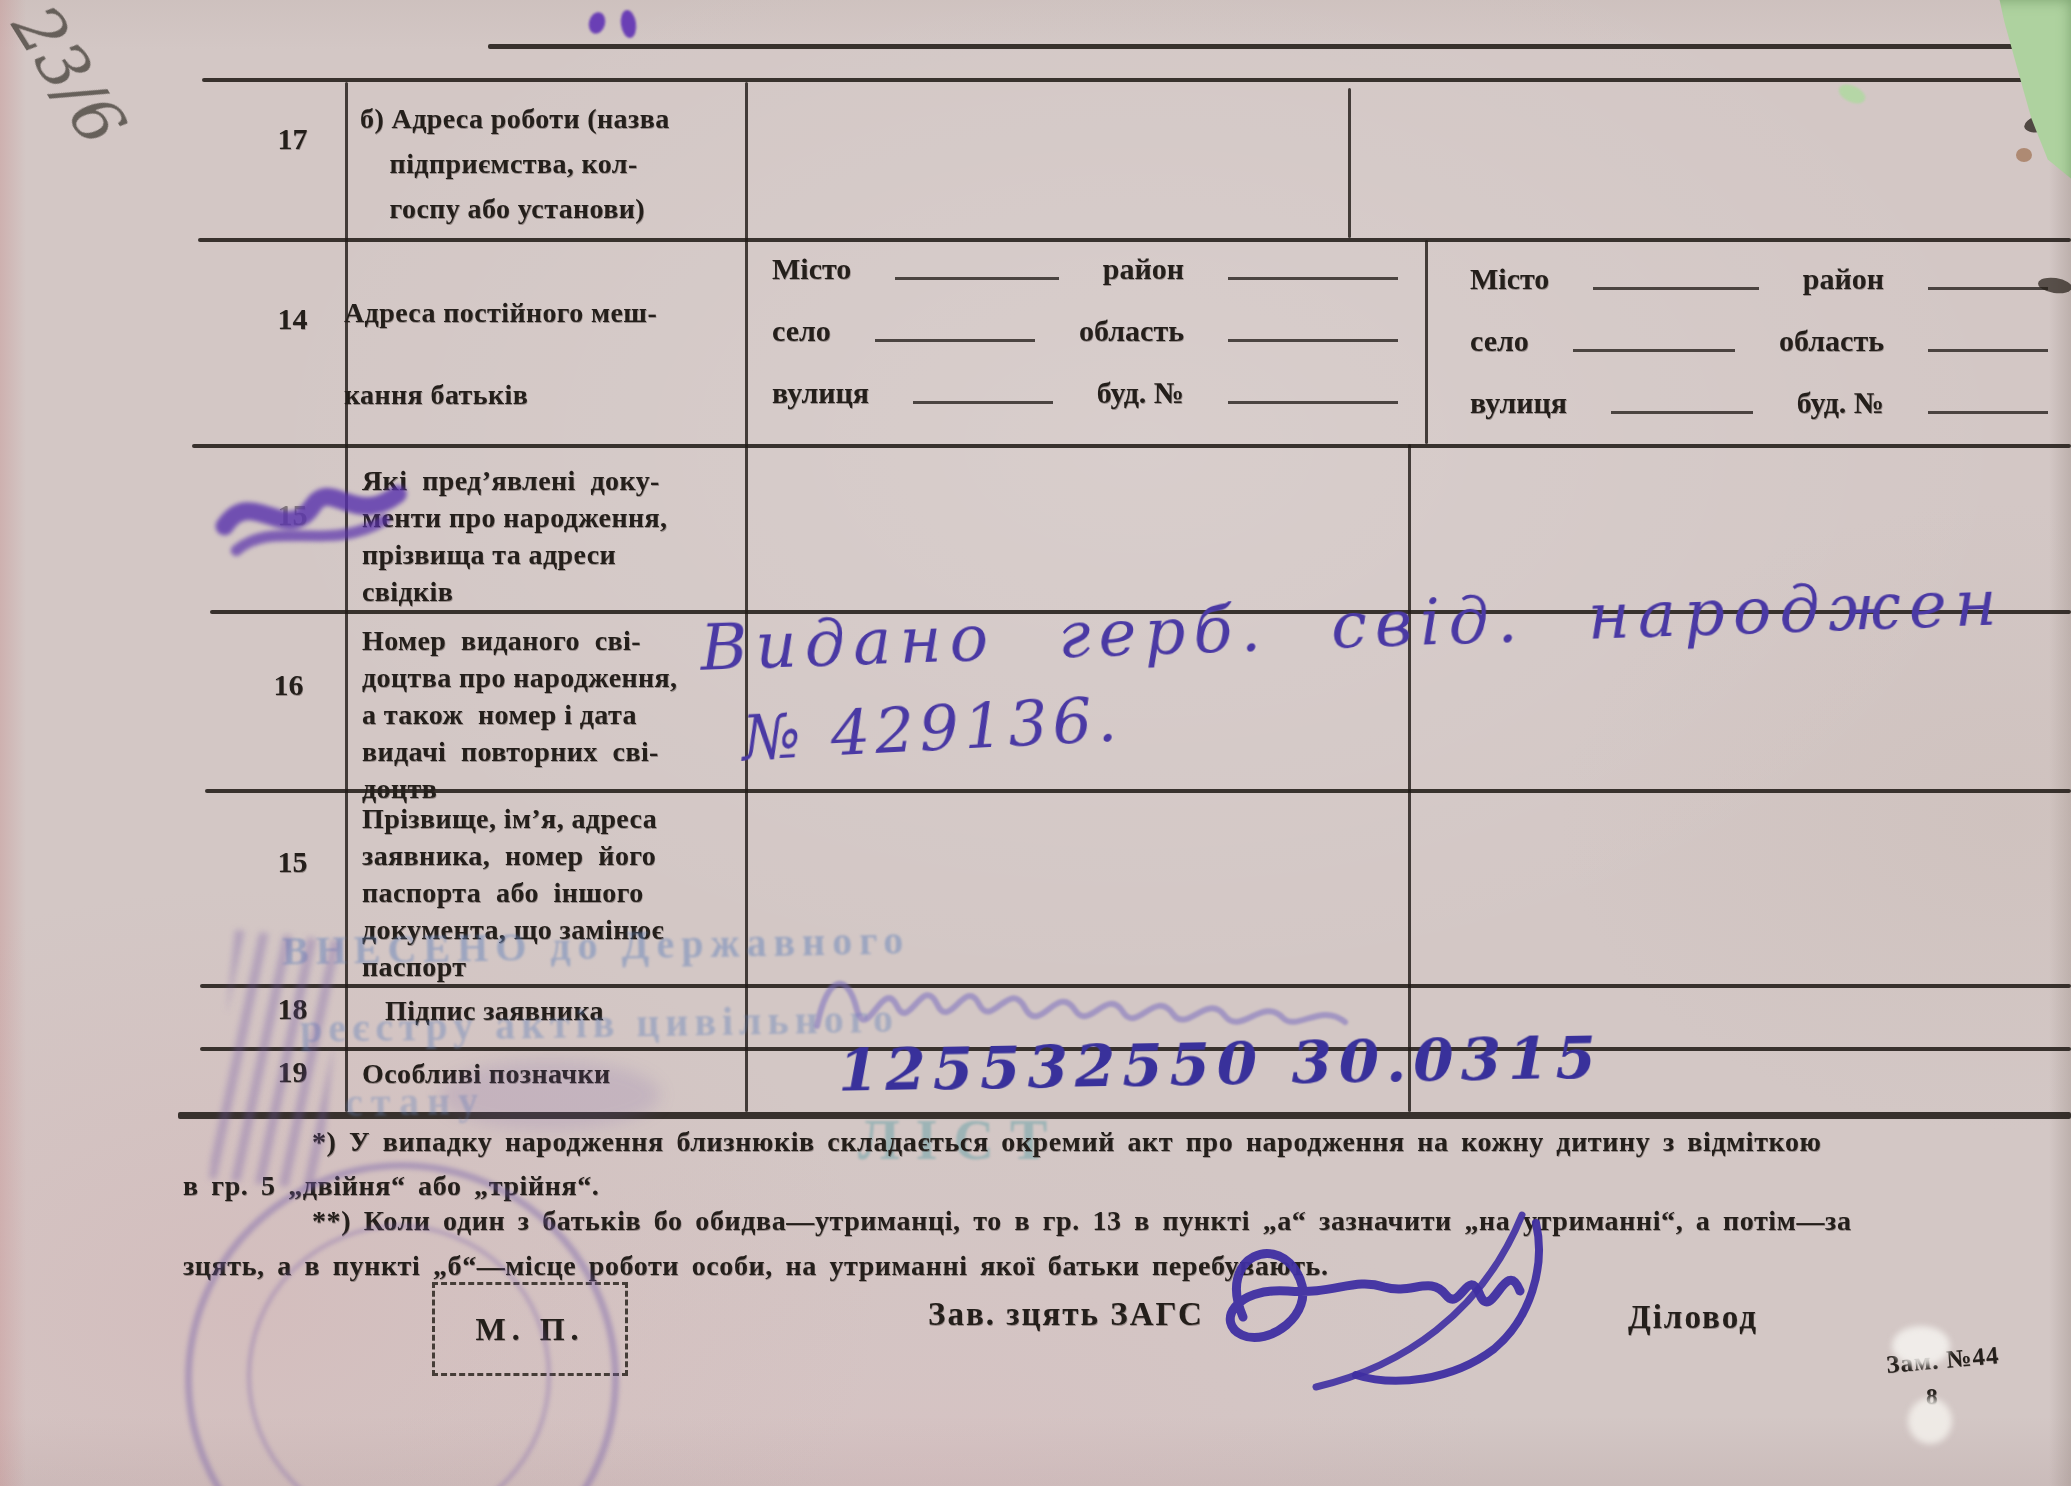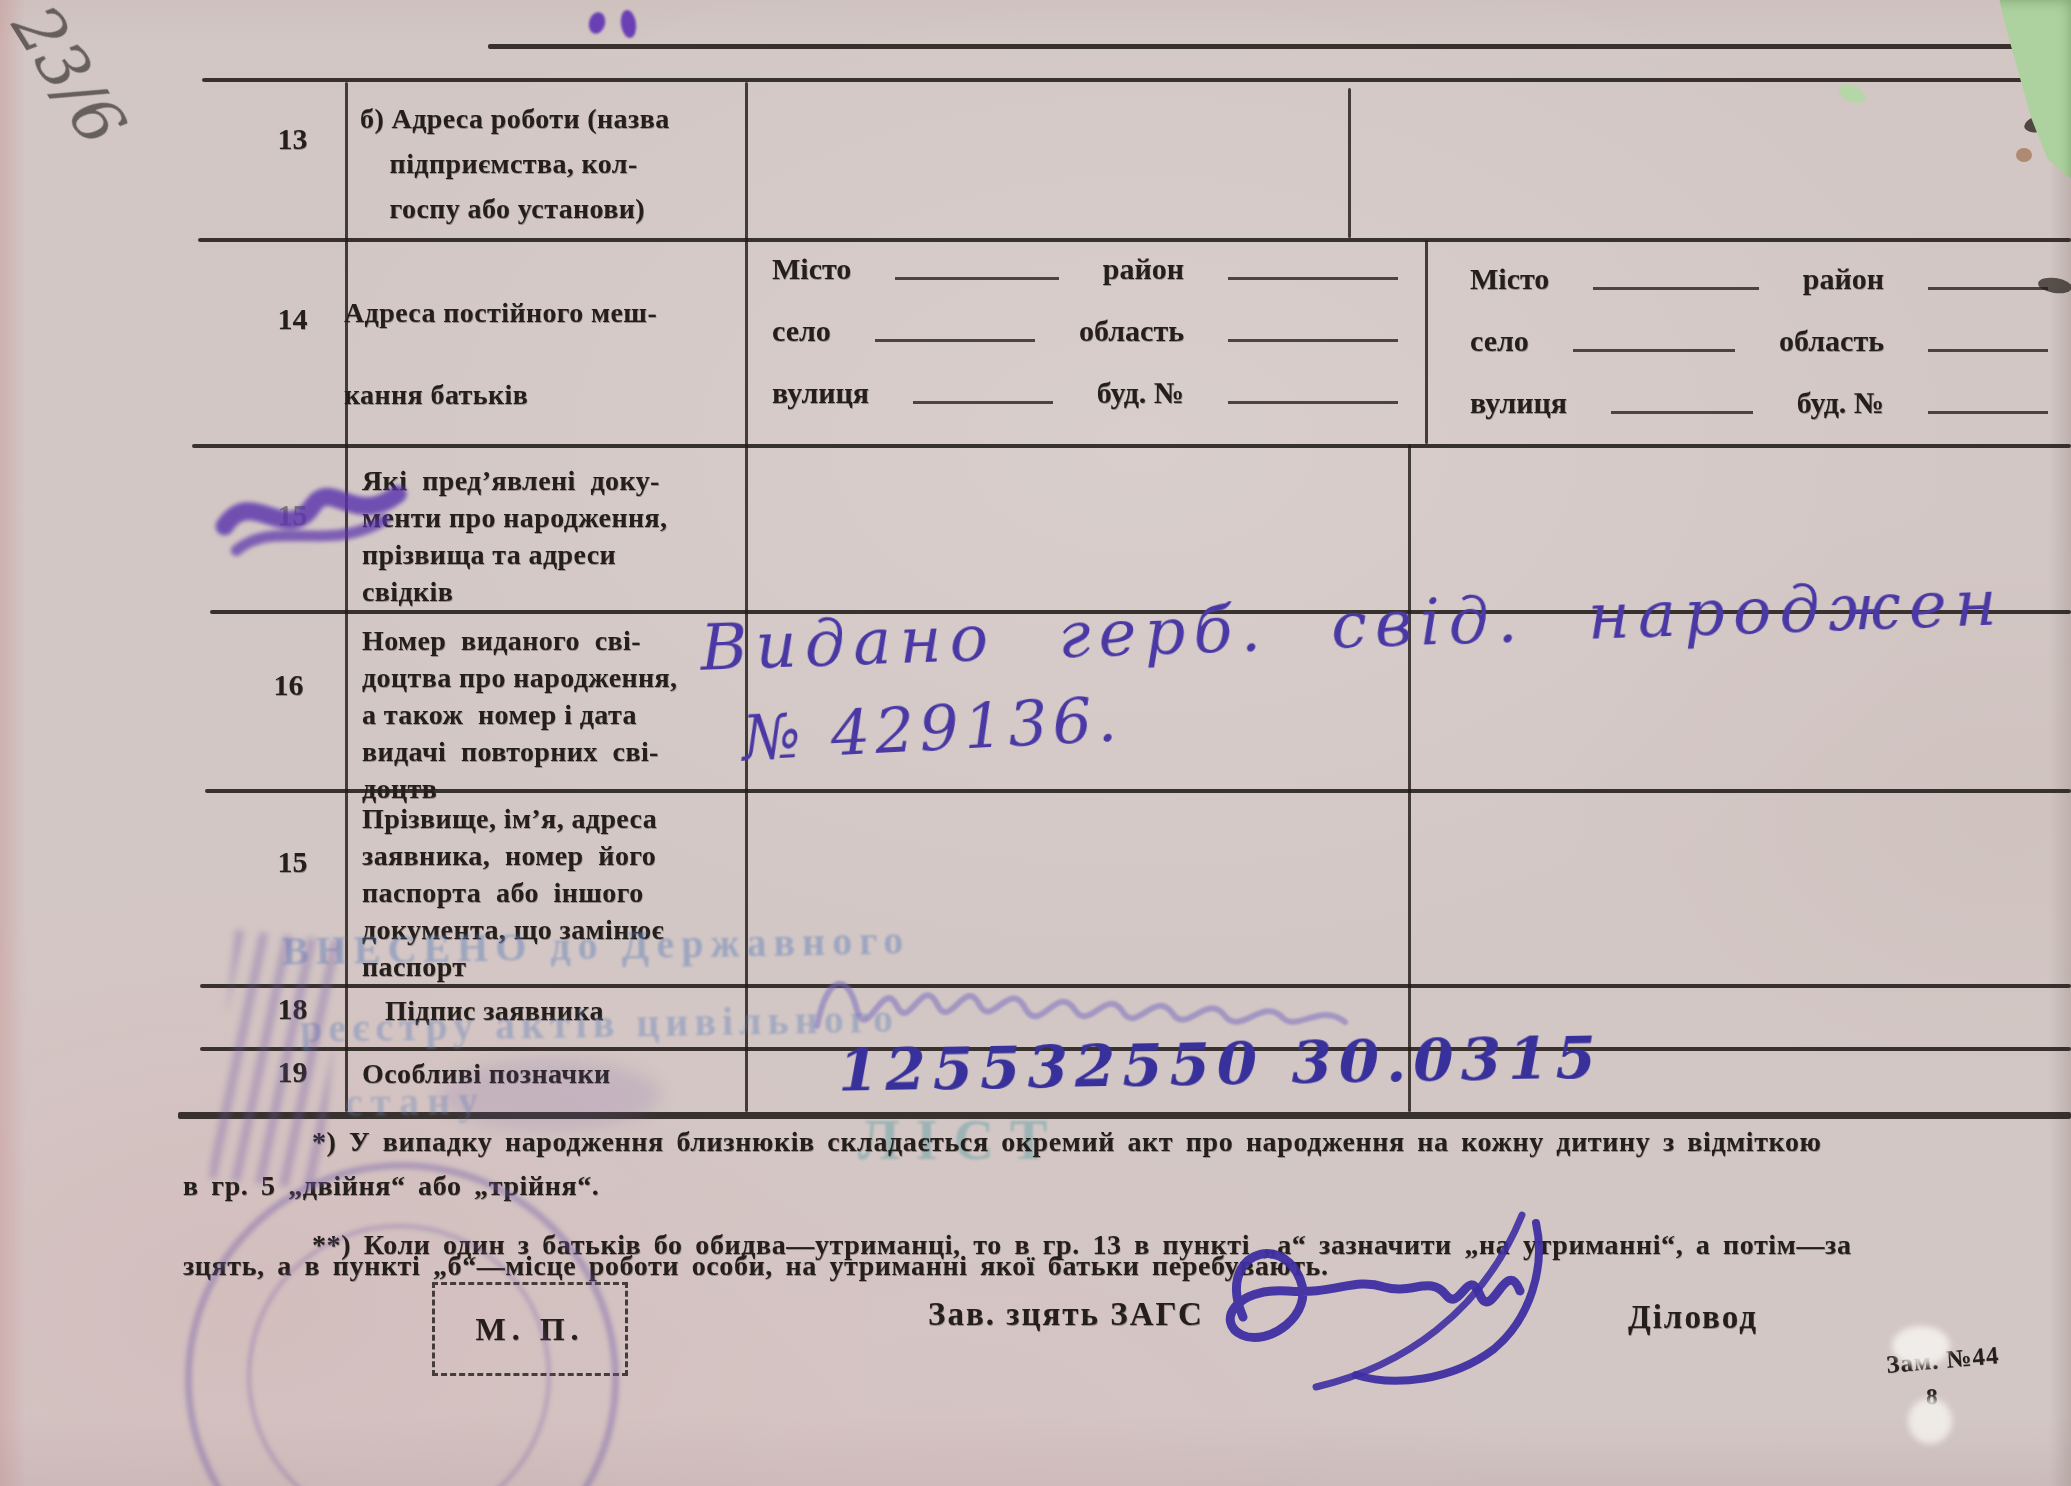--- a/index.html
+++ b/index.html
@@ -52,21 +52,21 @@
   <div class="abs hline" style="left:200px;top:984px;width:1871px;"></div>
   <div class="abs hline" style="left:200px;top:1047px;width:1871px;"></div>
   <div class="abs hline" style="left:178px;top:1112px;width:1893px;height:7px;"></div>
 
   <div class="abs vline" style="left:345px;top:82px;height:1030px;"></div>
   <div class="abs vline" style="left:745px;top:82px;height:1030px;"></div>
   <div class="abs vline" style="left:1348px;top:88px;height:150px;"></div>
   <div class="abs vline" style="left:1425px;top:240px;height:204px;"></div>
   <div class="abs vline" style="left:1408px;top:444px;height:668px;"></div>
 
-  <div class="abs print num" style="left:240px;top:122px;">13</div>
+  <div class="abs print num" style="left:240px;top:122px;">17</div>
   <div class="abs print num" style="left:240px;top:302px;">14</div>
   <div class="abs print num" style="left:240px;top:498px;opacity:.45;">15</div>
   <div class="abs print num" style="left:236px;top:668px;">16</div>
   <div class="abs print num" style="left:240px;top:845px;">15</div>
   <div class="abs print num" style="left:240px;top:992px;">18</div>
   <div class="abs print num" style="left:240px;top:1055px;">19</div>
 
   <div class="abs print label" style="left:360px;top:96px;width:385px;line-height:45px;">б) Адреса роботи (назва
     підприємства, кол-
     госпу або установи)</div>
@@ -139,21 +139,21 @@
   <div class="abs hw" style="left:700px;top:588px;font-size:64px;letter-spacing:8px;word-spacing:34px;transform:rotate(-2deg);filter:blur(.3px);">Видано герб. свід. народжен</div>
   <div class="abs hw" style="left:742px;top:692px;font-size:62px;letter-spacing:5px;transform:rotate(-3deg);filter:blur(.3px);">№ 429136.</div>
   <div class="abs hw" style="left:838px;top:1030px;font-size:58px;font-weight:700;letter-spacing:7px;color:#39319b;transform:rotate(-1deg);filter:blur(.3px);">125532550 30.0315</div>
 
   <svg class="abs" style="left:805px;top:938px;filter:blur(.8px);" width="590" height="115" viewBox="0 0 590 115">
     <path d="M12,88 C22,38 42,32 52,72 C62,106 78,38 92,68 C104,94 118,36 132,66 C145,94 160,38 174,66 C187,92 204,40 220,70 C235,98 252,44 270,72 C284,94 302,48 318,74 C332,96 350,50 368,76 C382,96 402,54 420,78 C436,98 458,58 478,80 C492,94 516,64 540,84" fill="none" stroke="rgba(122,110,192,.55)" stroke-width="6" stroke-linecap="round"></path>
   </svg>
 
   <div class="abs print fnote" style="left:312px;top:1126px;">*) У випадку народження близнюків складається  окремий акт про народження на кожну дитину з відміткою</div>
   <div class="abs print fnote" style="left:183px;top:1170px;">в гр. 5 „двійня“ або „трійня“.</div>
-  <div class="abs print fnote" style="left:312px;top:1205px;margin-top:24px;">**) Коли один з батьків бо обидва—утриманці, то в гр. 13 в пункті „а“ зазначити „на утриманні“, а потім—за</div>
+  <div class="abs print fnote" style="left:312px;top:1205px;">**) Коли один з батьків бо обидва—утриманці, то в гр. 13 в пункті „а“ зазначити „на утриманні“, а потім—за</div>
   <div class="abs print fnote" style="left:183px;top:1250px;">зцять, а в пункті „б“—місце роботи особи, на утриманні якої батьки перебувають.</div>
 
   <div class="abs print" style="left:432px;top:1282px;width:190px;height:88px;border:3px dashed rgba(45,38,32,.85);
               display:flex;align-items:center;justify-content:center;font-size:32px;letter-spacing:6px;">
       <span>М. П.</span>
     </div>
 
   <div class="abs print" style="left:928px;top:1296px;font-size:33px;letter-spacing:2px;">Зав. зцять ЗАГС</div>
   <div class="abs print" style="left:1628px;top:1299px;font-size:33px;letter-spacing:2px;">Діловод</div>
 

